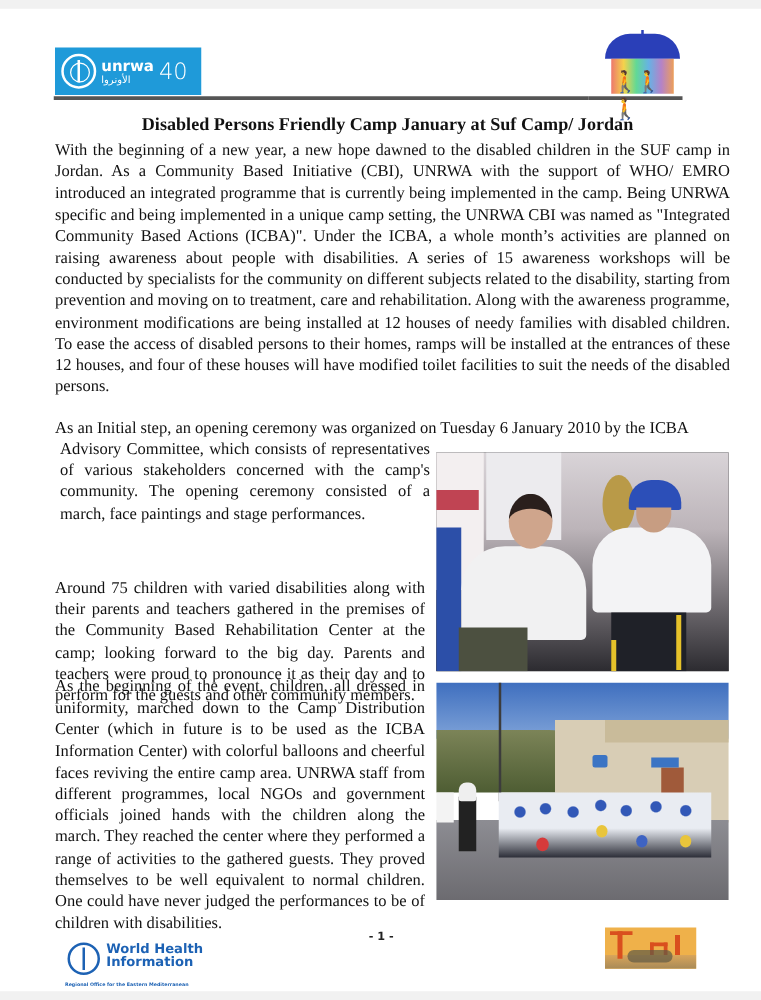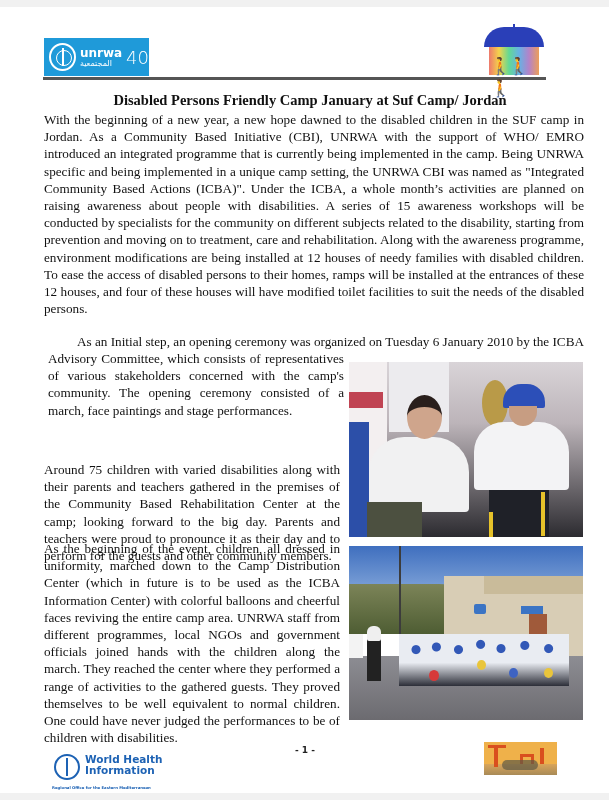--- a/index.html
+++ b/index.html
@@ -4,21 +4,21 @@
   <style>
     * { box-sizing: border-box; margin: 0; padding: 0; }
     html, body { width: 609px; height: 800px; background: #ffffff; overflow: hidden; }
     body { position: relative; font-family: "Liberation Serif", "DejaVu Serif", serif; color: #111; }
 
     .top-bar { position: absolute; left: 0; top: 0; width: 609px; height: 7px; background: #f1f1f1; }
     .bottom-bar { position: absolute; left: 0; bottom: 0; width: 609px; height: 7px; background: #f1f1f1; }
 
     
     .header { position: absolute; left: 0; top: 0; width: 609px; height: 82px; }
-    .unrwa-logo { position: absolute; left: 44px; top: 38px; width: 105px; height: 38px; background: #1f9ad9; display: flex; align-items: center; padding-left: 5px; }
+    .unrwa-logo { position: absolute; left: 44px; top: 38px; width: 117px; height: 38px; background: #1f9ad9; display: flex; align-items: center; padding-left: 5px; }
     .un-emblem { width: 28px; height: 28px; border-radius: 50%; border: 2px solid #fff; position: relative; }
     .un-emblem::before { content: ""; position: absolute; left: 5px; top: 5px; width: 14px; height: 14px; border-radius: 50%; border: 1.5px solid #fff; }
     .un-emblem::after { content: ""; position: absolute; left: 11px; top: 3px; width: 1.5px; height: 18px; background: #fff; }
     .unrwa-text { margin-left: 4px; color: #fff; line-height: 1; }
     .unrwa-text .en { font-family: "DejaVu Sans", sans-serif; font-size: 12px; font-weight: bold; display: block; }
     .unrwa-text .ar { font-family: "DejaVu Sans", sans-serif; font-size: 8px; display: block; margin-top: 1px; }
     .unrwa-60 { color: #fff; font-family: "DejaVu Sans", sans-serif; font-size: 18px; margin-left: 4px; font-weight: 300; }
 
     .header-arabic { position: absolute; left: 160px; top: 32px; width: 300px; text-align: center; font-family: "DejaVu Sans", sans-serif; font-size: 15px; font-weight: bold; direction: rtl; color: #000; }
     .header-english { position: absolute; left: 158px; top: 60px; width: 305px; text-align: center; font-family: "DejaVu Serif", serif; font-size: 11px; color: #222; }
@@ -30,21 +30,21 @@
     .umbrella-tip { position: absolute; left: 29px; top: -3px; width: 2px; height: 4px; background: #2a3fb8; }
     .crowd { position: absolute; left: 5px; top: 20px; width: 50px; height: 28px; background: linear-gradient(90deg, #e74c3c, #f1c40f, #2ecc71, #3498db, #9b59b6, #e67e22); opacity: 0.75; }
     .figures { position: absolute; left: 6px; top: 28px; width: 48px; height: 22px; font-size: 17px; line-height: 22px; color: #222; letter-spacing: -3px; font-family: "DejaVu Sans", sans-serif; }
 
     
     .title { position: absolute; left: 40px; top: 92px; width: 540px; text-align: center; font-weight: bold; font-size: 14.5px; }
 
     
     .para { position: absolute; font-size: 13.2px; line-height: 17.2px; text-align: justify; }
     .p1 { left: 44px; top: 111px; width: 540px; }
-    .p2-line { left: 44px; top: 333px; width: 540px; white-space: nowrap; text-align: right; }
+    .p2-line { left: 44px; top: 333px; width: 540px; white-space: nowrap; text-align: left; }
     .p2-rest { left: 48px; top: 350px; width: 296px; }
     .p3 { left: 44px; top: 425px; width: 296px; margin-top: 36px; }
     .p4 { left: 44px; top: 540px; width: 296px; }
 
     
     .photo { position: absolute; overflow: hidden; }
     .photo-1 { left: 349px; top: 362px; width: 234px; height: 175px; background: #3b3a3c; }
     .photo-2 { left: 349px; top: 546px; width: 234px; height: 174px; }
 
     
@@ -113,21 +113,21 @@
 </head>
 <body>
 
 <div class="top-bar"></div>
 
 <header class="header">
   <div class="unrwa-logo">
     <span class="un-emblem"></span>
     <span class="unrwa-text">
       <span class="en">unrwa</span>
-      <span class="ar">المجتمعية</span>
+      <span class="ar">الأونروا</span>
     </span>
     <span class="unrwa-60">40</span>
   </div>
 
   <div class="header-rule"></div>
   <div class="header-rule-right"></div>
 
   <div class="cbi-logo">
     <div class="umbrella-tip"></div>
     <div class="umbrella"></div>

